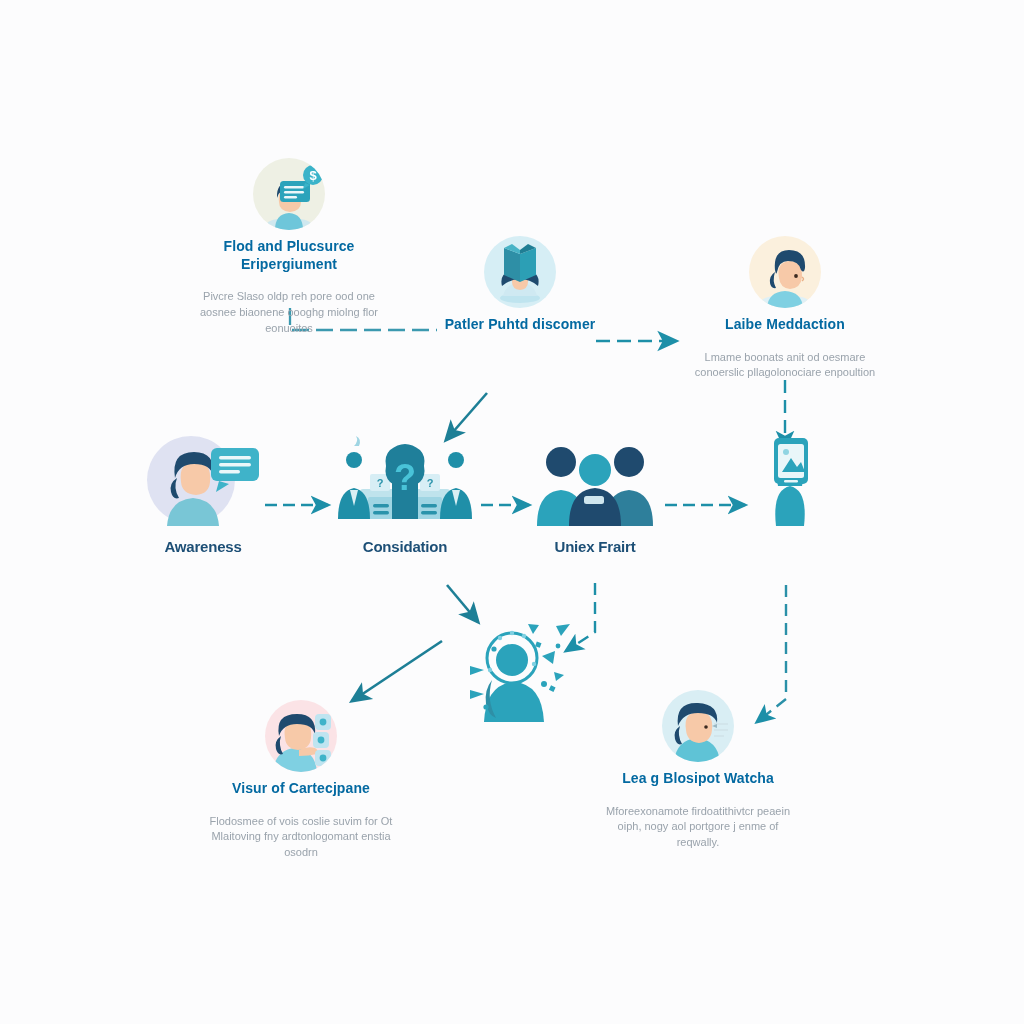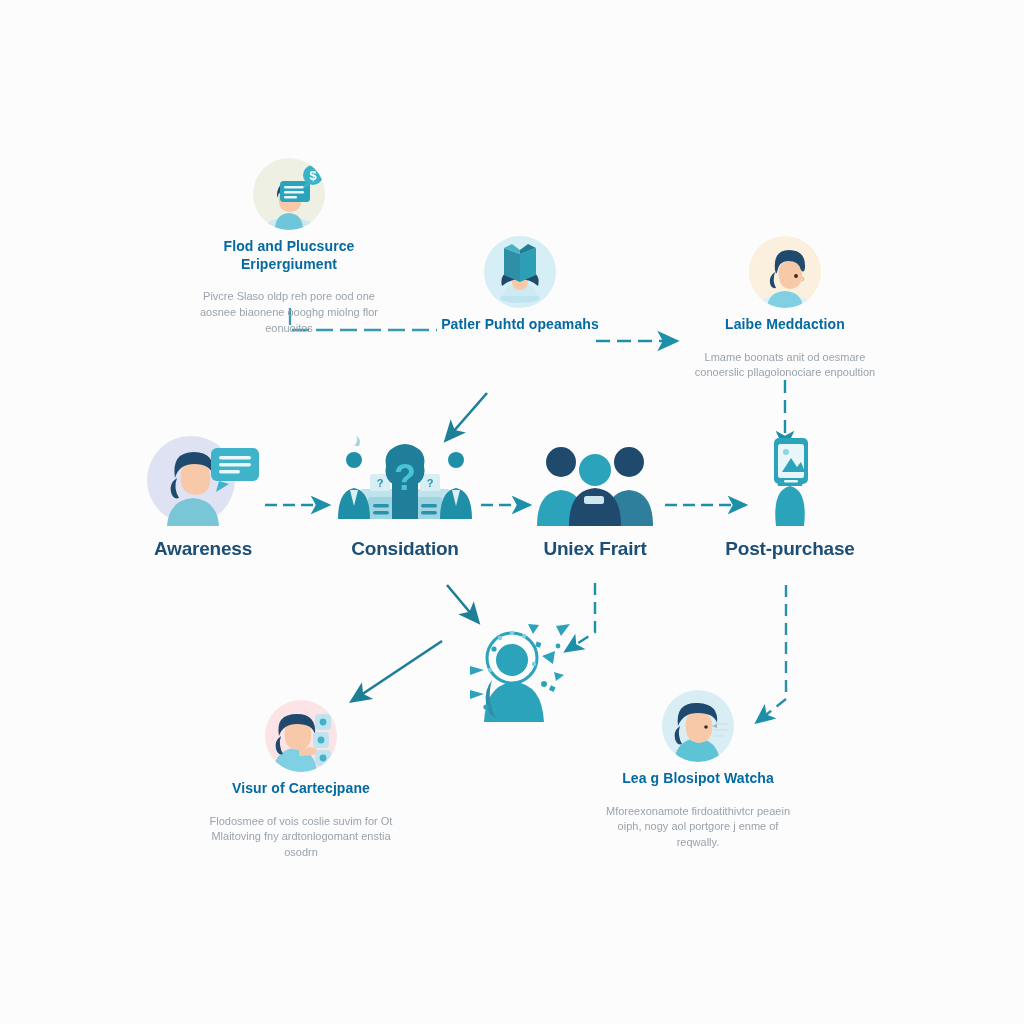--- a/index.html
+++ b/index.html
@@ -59,21 +59,21 @@
     text-align: center;
   }
   .stage .art {
     height: 86px;
     display: flex;
     align-items: flex-end;
     justify-content: center;
   }
   .stage .label {
     margin-top: 12px;
-    font-size: 19px;
+    font-size: 15px;
     font-weight: bold;
     color: #1d4f76;
     letter-spacing: -.2px;
   }
   .stage.support .label { color: #1d4f76; }
   .stage.support .art { height: 96px; }
 </style>
 </head>
 <body>
 
@@ -158,21 +158,21 @@
         <ellipse cx="36" cy="62" rx="20" ry="5" fill="#bfe4ef"></ellipse>
         <path d="M36 47 q-14 0-17 13 h34 q-3-13-17-13z" fill="#cfe9f2"></path>
         <path d="M28 46 q-1-11 8-11 q9 0 8 11 q0 7-8 8 q-8-1-8-8z" fill="#f7c9a8"></path>
         <path d="M18 50 q-4-16 18-17 q22 1 18 17 q-8-7-18-7 q-10 0-18 7z" fill="#1f4a6e"></path>
         <path d="M36 18 L36 46 L20 39 L20 12 Z" fill="#2e8fa6"></path>
         <path d="M36 18 L36 46 L52 39 L52 12 Z" fill="#2c9fb5"></path>
         <path d="M36 18 L20 12 L28 8 L36 14 Z" fill="#48b3c6"></path>
         <path d="M36 18 L52 12 L44 8 L36 14 Z" fill="#1f7e94"></path>
       </svg>
     </div>
-    <div class="title">Patler Puhtd opeamahs</div>
+    <div class="title">Patler Puhtd discomer</div>
   </div>
 
   <div class="sat" style="left:670px; top:236px;">
     <div class="circle" style="background:#fbf0dd;">
       <svg viewBox="0 0 72 72" width="72" height="72">
         <ellipse cx="36" cy="66" rx="24" ry="7" fill="#dff0f6"></ellipse>
         <path d="M18 72 q1-16 18-17 q17 1 18 17 z" fill="#7fd0e2"></path>
         <path d="M30 42 q-3-16 11-17 q13 1 12 16 q-1 11-12 12 q-10-1-11-11z" fill="#f7c9a8"></path>
         <path d="M26 34 q-2-20 14-20 q17 0 16 18 q-1 6-4 2 q-2-9-13-9 q-9 0-11 11 q-1 4-2-2z" fill="#1f4a6e"></path>
         <path d="M26 36 q-6 4-5 11 q1 6 6 5 q-4-7-1-16z" fill="#1f4a6e"></path>
@@ -251,21 +251,20 @@
       <svg viewBox="0 0 140 92" width="140" height="92">
         <path d="M56 92 q-4-36 14-40 q18 4 14 40 z" fill="#2ba3bb"></path>
         <path d="M58 52 q-3-12 12-13 q15 1 12 13 z" fill="#2ba3bb"></path>
         <rect x="54" y="4" width="34" height="46" rx="5" fill="#2ba3bb"></rect>
         <rect x="58" y="10" width="26" height="34" rx="2.5" fill="#e9f6f9"></rect>
         <path d="M62 38 l9-14 l6 9 l4-5 l4 10 z" fill="#2ba3bb"></path>
         <circle cx="66" cy="18" r="3" fill="#8fd4e2"></circle>
         <rect x="64" y="46" width="14" height="2.4" rx="1.2" fill="#e9f6f9"></rect>
       </svg>
     </div>
-    <div class="label">Post-purchase</div>
   </div>
 
   <div class="stage support" style="left:420px; top:626px;">
     <div class="art">
       <svg viewBox="0 0 150 100" width="150" height="100">
         <circle cx="72" cy="36" r="25" fill="none" stroke="#2ba3bb" stroke-width="3"></circle>
         <circle cx="72" cy="38" r="16" fill="#2ba3bb"></circle>
         <path d="M44 100 q2-38 30-40 q28 2 30 40 z" fill="#2ba3bb"></path>
         <path d="M52 58 q-8 10-6 24 q3 12 10 14 q-10-18-4-38z" fill="#2e8fa6"></path>
         <g fill="#2ba3bb">

